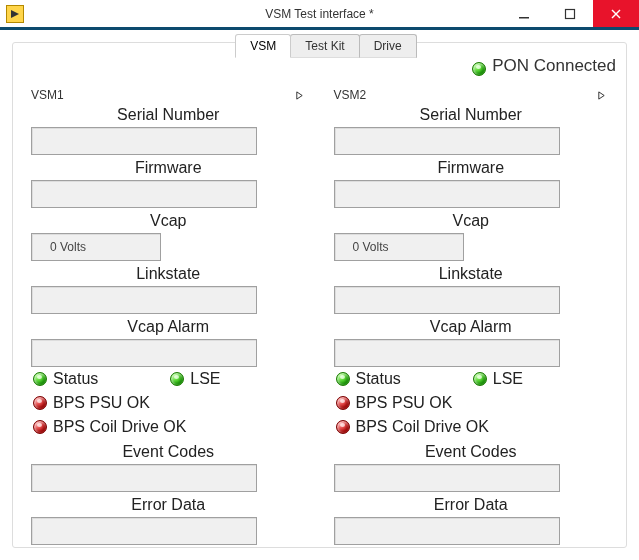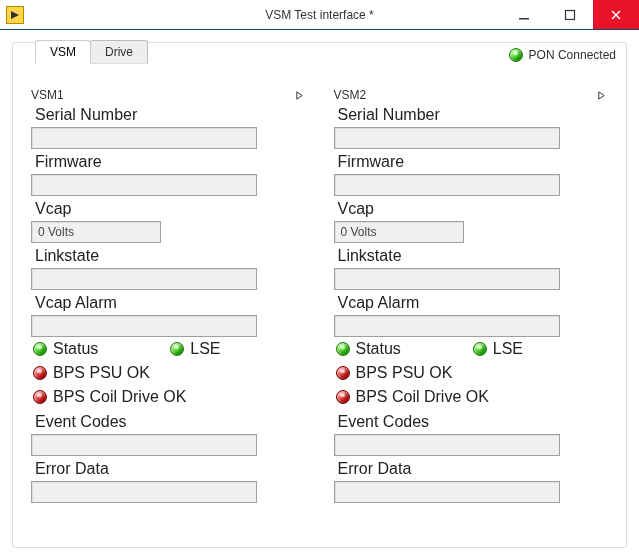--- a/index.html
+++ b/index.html
@@ -10,21 +10,21 @@
     background: #fff;
     color: #333;
     width: 639px;
     height: 560px;
     overflow: hidden;
   }
   
   .titlebar {
     height: 30px;
     background: #fff;
-    border-bottom: 1px solid #0c4a6e;
+    border-bottom: 3px solid #0c4a6e;
     display: flex;
     align-items: center;
     position: relative;
   }
   .tb-icon {
     width: 18px; height: 18px;
     margin-left: 6px;
     background: #ffd54a;
     border: 1px solid #b48900;
     position: relative;
@@ -71,20 +71,21 @@
   }
 
   
   .tabs-row {
     display: flex;
     align-items: center;
     position: relative;
     height: 28px;
     margin-top: -1px;
     padding: 0 10px;
+    flex-direction: column;
   }
   .tabs {
     display: flex;
     gap: 0;
     margin-top: -8px;
     margin-left: 12px;
   }
   .tab {
     border: 1px solid #bbb;
     border-bottom: 1px solid #ddd;
@@ -102,21 +103,21 @@
     border-bottom: 1px solid #fff;
     z-index: 2;
     color: #000;
   }
 
   .pon-status {
     margin-left: auto;
     display: flex;
     align-items: flex-end;
     gap: 6px;
-    font-size: 12px;
+    font-size: 17px;
     color: #333;
     margin-top: -2px;
   }
   .led {
     width: 14px;
     height: 14px;
     border-radius: 50%;
     border: 1px solid #999;
     position: relative;
     box-shadow: inset 1px 1px 3px rgba(255,255,255,0.8), inset -2px -2px 3px rgba(0,0,0,0.25);
@@ -131,20 +132,21 @@
   }
   .led.green { background: radial-gradient(circle at 35% 30%, #9bff6a, #17b000 70%); border-color:#1a7a00; }
   .led.red   { background: radial-gradient(circle at 35% 30%, #ff8a8a, #c40000 70%); border-color:#7a0000; }
 
   
   .content {
     margin: 18px 18px 10px 18px;
     display: grid;
     grid-template-columns: 1fr 1fr;
     column-gap: 28px;
+    text-align: center;
   }
   .panel { }
   .panel-header {
     display: flex;
     align-items: center;
     justify-content: space-between;
     font-size: 12px;
     color: #333;
     margin-bottom: 2px;
   }
@@ -153,27 +155,27 @@
   .pchevron svg { width: 9px; height:9px; display:block; }
   .field-row { margin: 2px 0; }
   .field-label {
     font-size: 16px;
     color: #222;
     padding: 2px 4px 1px 4px;
     display: inline-block;
   }
   .field-display {
     width: 226px;
-    height: 22px;
+    height: 28px;
     background: #f0f0f0;
     border: 1px solid #a0a0a0;
     box-shadow: inset 1px 1px 0 rgba(0,0,0,0.08);
     display: flex;
     align-items: center;
-    padding: 0 6px;
+    padding: 0 18px;
     color: #444;
     font-size: 12px;
   }
   .field-display.short {
     width: 130px;
   }
 
   .ind-row {
     display: grid;
     grid-template-columns: 1fr 1fr;
@@ -217,20 +219,21 @@
         </svg>
     </div>
   </div>
 </div>
 
 <div class="frame">
 
   <div class="tabs-row">
     <div class="tabs">
       <div class="tab active">VSM</div>
+      <div class="tab">Test Kit</div>
       <div class="tab">Drive</div>
     </div>
     <div class="pon-status">
       <span class="led green"></span>
       <span>PON Connected</span>
     </div>
   </div>
 
   <div class="content">
 

